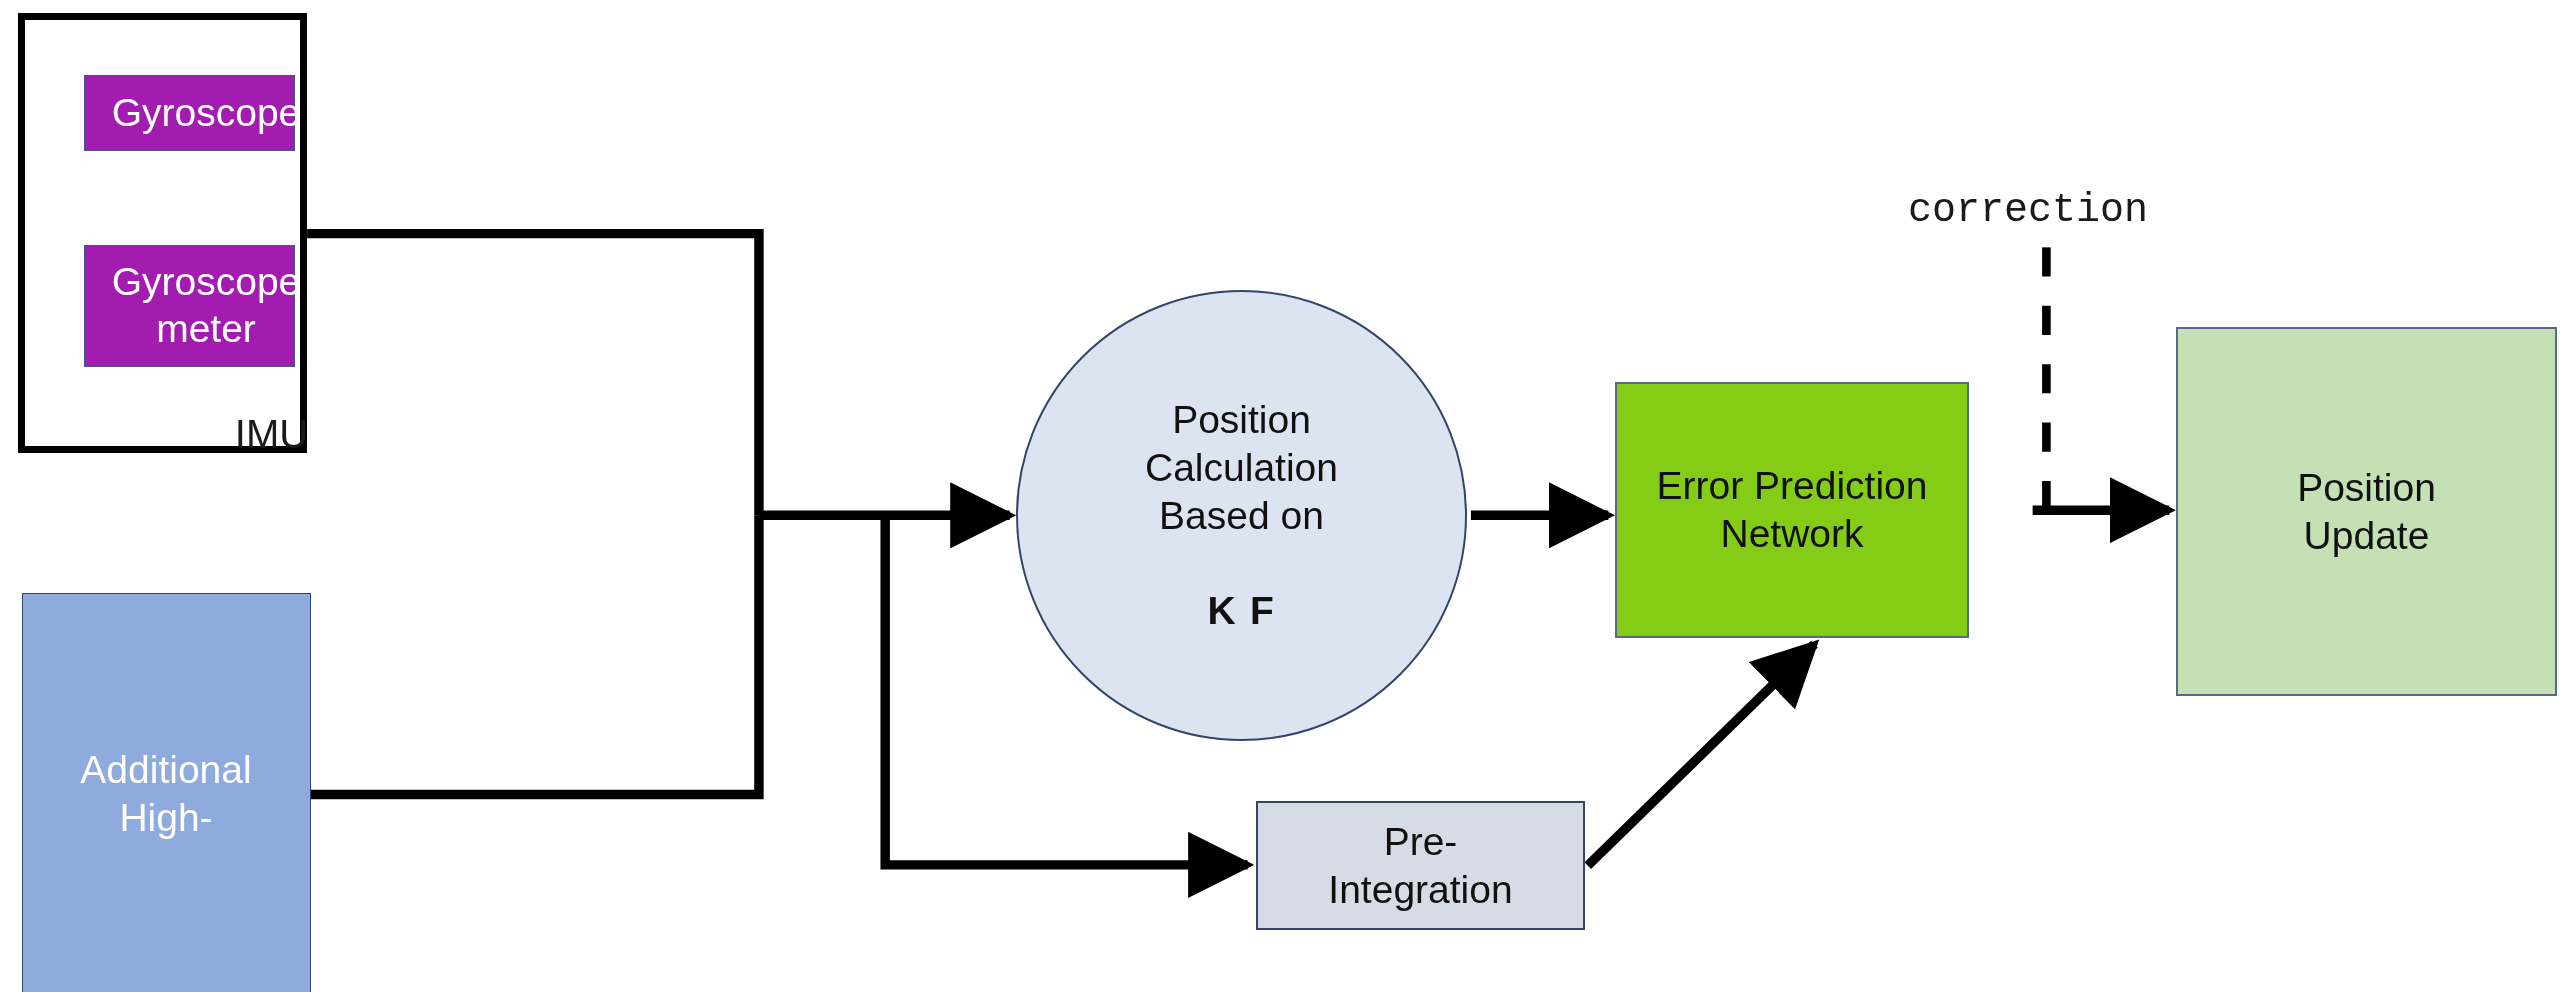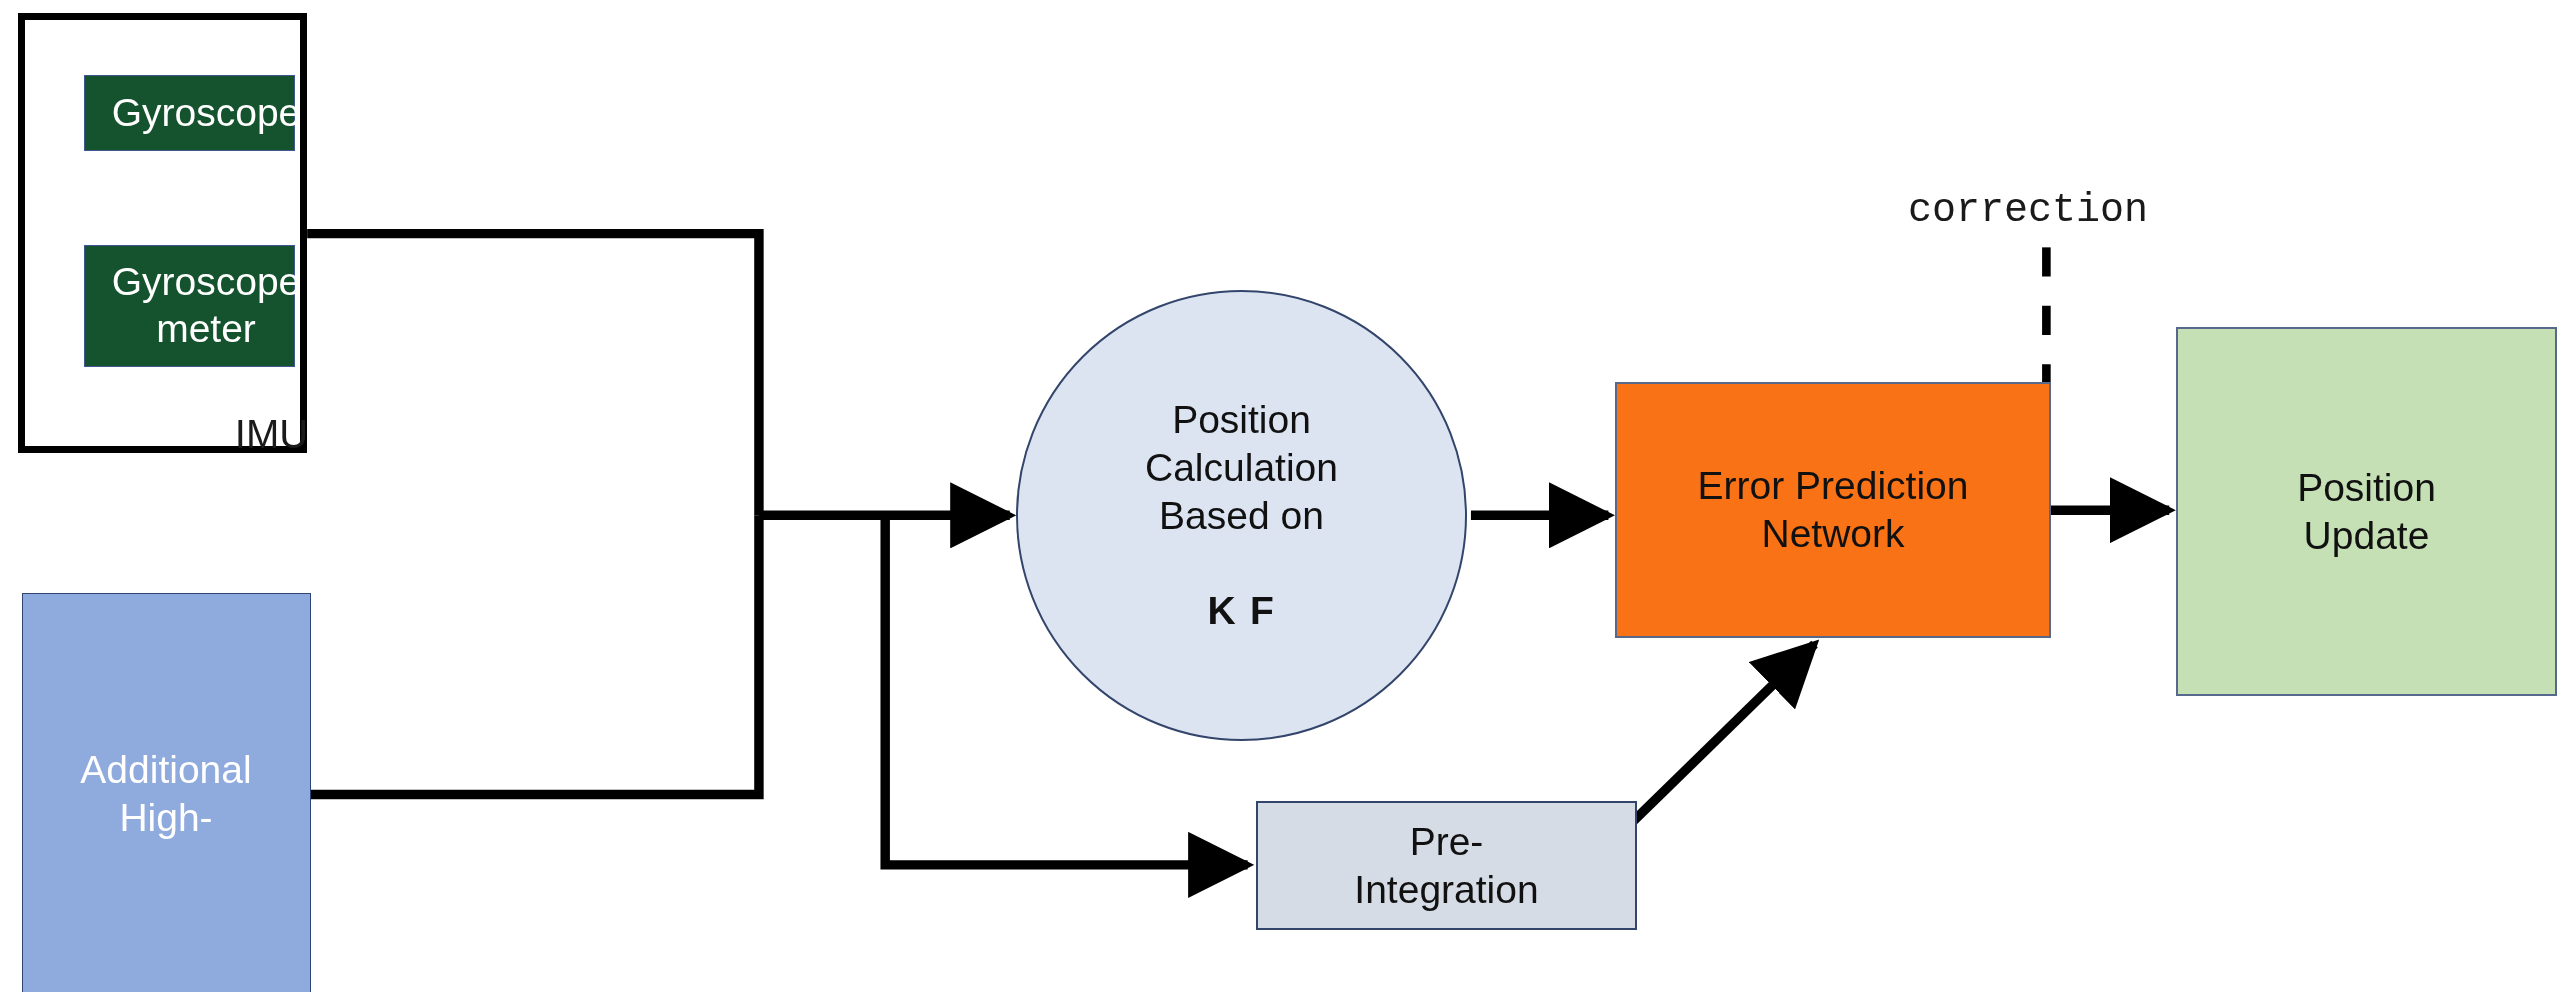--- a/index.html
+++ b/index.html
@@ -9,43 +9,43 @@
 
   .node{position:absolute;box-sizing:border-box;display:flex;align-items:center;
         justify-content:center;text-align:center;line-height:1.22;}
 
   
   #imu-group{left:18px;top:13px;width:289px;height:440px;border:7.7px solid #000000;
              background:#ffffff;display:block;}
   #imu-label{position:absolute;left:199px;top:390px;width:95px;height:48px;
              font-size:40px;color:#1a1a1a;display:flex;align-items:center;justify-content:center;}
 
-  .sensor{position:absolute;background:#14532d;border:1.7px solid #41578F;
+  .sensor{position:absolute;background:#a21caf;border:1.7px solid #41578F;
           color:#ffffff;font-size:39px;display:flex;align-items:center;
           justify-content:center;text-align:center;box-sizing:border-box;line-height:1.2;padding-left:33px;}
   #gyroscope{left:59px;top:55px;width:211px;height:76px;}
   #accelerometer{left:59px;top:225px;width:211px;height:122px;}
 
   #high-precision-accel{left:21.5px;top:593px;width:289px;height:402px;
           background:#8FAADC;border:1.7px solid #2E4472;color:#ffffff;font-size:39px;
           padding:0 12px;}
 
   #kf-circle{left:1016px;top:290px;width:451px;height:451px;border-radius:50%;
           background:#DCE4F2;border:2.6px solid #33456B;font-size:39px;color:#111111;
           flex-direction:column;}
   #kf-circle .kf-strong{font-weight:bold;letter-spacing:1.7px;margin-top:48px;}
 
-  #error-prediction-network{left:1615px;top:382px;width:436px;height:256px;
-          background:#f97316;border:2.6px solid #57688D;font-size:39px;color:#111111;
+  #error-prediction-network{left:1615px;top:382px;width:354px;height:256px;
+          background:#84cc16;border:2.6px solid #57688D;font-size:39px;color:#111111;
           padding:0 8.6px;}
 
   #position-update{left:2176px;top:327px;width:381px;height:369px;
           background:#C5E0B4;border:2.6px solid #57688D;font-size:39px;color:#111111;}
 
-  #pre-integration{left:1256px;top:801px;width:381px;height:129px;
+  #pre-integration{left:1256px;top:801px;width:329px;height:129px;
           background:#D6DCE5;border:2.6px solid #33456B;font-size:39px;color:#111111;}
 
   #correction-label{left:1886px;top:187px;width:284px;height:48px;font-size:40px;
           color:#1a1a1a;background:transparent;border:0;font-family:Liberation Mono, monospace;}
 </style>
 </head>
 <body>
 
 <div id="stage">
 

